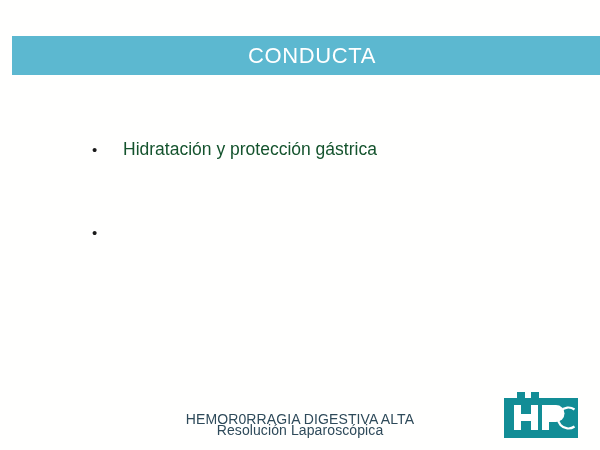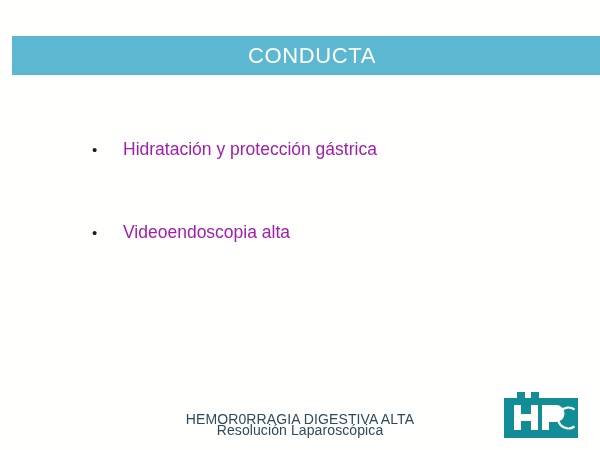--- a/index.html
+++ b/index.html
@@ -65,21 +65,21 @@
     font-size: 15px;
     line-height: 8px;
   }
   .bullet-marker::before {
     content: "\2022";
   }
   .bullet-text {
     position: absolute;
     left: 123px;
     top: 8px;
-    color: #a21caf;
+    color: #14532d;
     font-size: 17.5px;
     font-weight: 400;
     line-height: 22px;
     white-space: nowrap;
     font-family: "Liberation Sans", sans-serif;
   }
 
   
   #footer {
     position: absolute;
@@ -129,21 +129,20 @@
   <div id="bullet-list">
 
     <div class="bullet-row">
       <span class="bullet-marker"></span>
       <span class="bullet-text">Hidratación y protección gástrica</span>
     </div>
 
 
     <div class="bullet-row">
       <span class="bullet-marker"></span>
-      <span class="bullet-text">Videoendoscopia alta</span>
     </div>
 
   </div>
 
   <div id="footer">
     <span id="footer-line1">HEMOR0RRAGIA DIGESTIVA ALTA</span>
     <span id="footer-line2">Resolución Laparoscópica</span>
   </div>
 
   <div id="logo">

